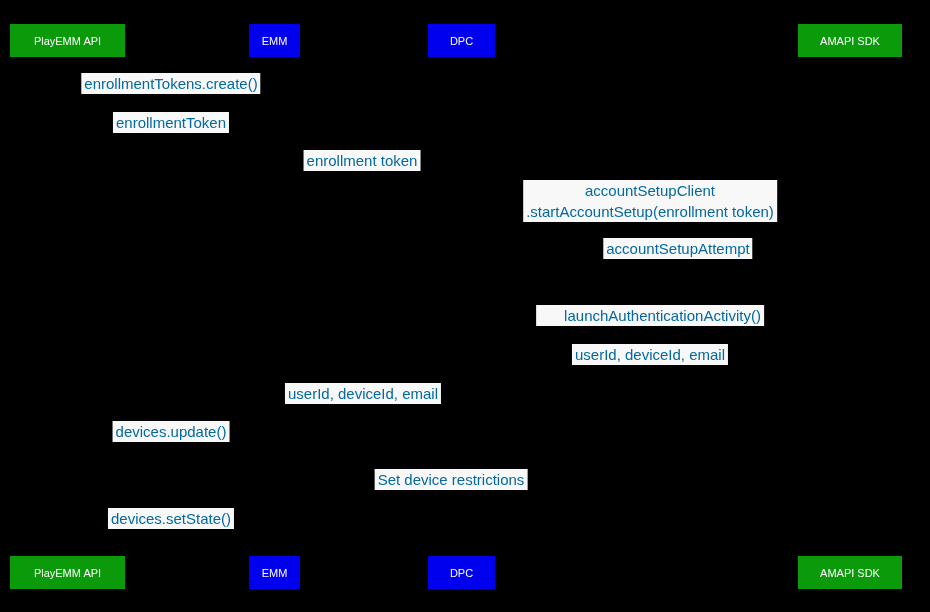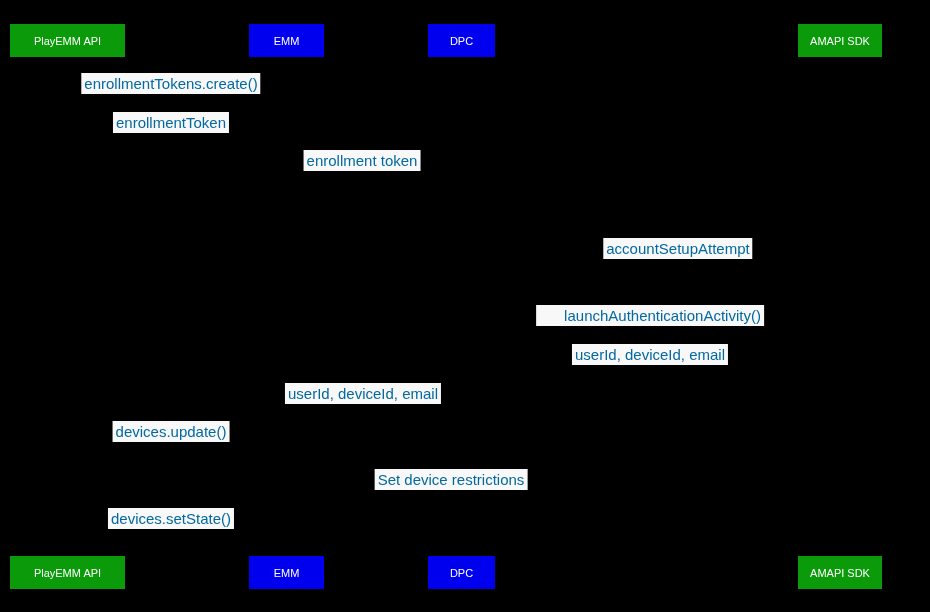--- a/index.html
+++ b/index.html
@@ -21,23 +21,23 @@
     display: flex;
     align-items: center;
     justify-content: center;
     color: #ffffff;
     font-size: 11px;
     box-sizing: border-box;
   }
   .actor.green { background: #0a9a0a; }
   .actor.blue  { background: #0000ee; }
   .a0 { left: 10px;  width: 115px; }
-  .a1 { left: 249px; width: 75px; }
+  .a1 { left: 249px; width: 51px; }
   .a2 { left: 428px; width: 67px; }
-  .a3 { left: 798px; width: 84px; }
+  .a3 { left: 798px; width: 104px; }
   .top    { top: 24px; }
   .bottom { top: 556px; }
   .lifeline {
     position: absolute;
     top: 57px;
     height: 499px;
     width: 1px;
     background: #000000; 
   }
   .l0 { left: 67px; }
@@ -85,20 +85,24 @@
 
   <div class="msg m0">
     <span>enrollmentTokens.create()</span>
   </div>
   <div class="msg m1">
     <span>enrollmentToken</span>
   </div>
   <div class="msg m2">
     <span>enrollment token</span>
   </div>
+  <div class="msg m3">
+    <span>accountSetupClient</span>
+    <span>.startAccountSetup(enrollment token)</span>
+  </div>
   <div class="msg m4">
     <span>accountSetupAttempt</span>
   </div>
   <div class="msg m5">
     <span>launchAuthenticationActivity()</span>
   </div>
   <div class="msg m6">
     <span>userId, deviceId, email</span>
   </div>
   <div class="msg m7">

